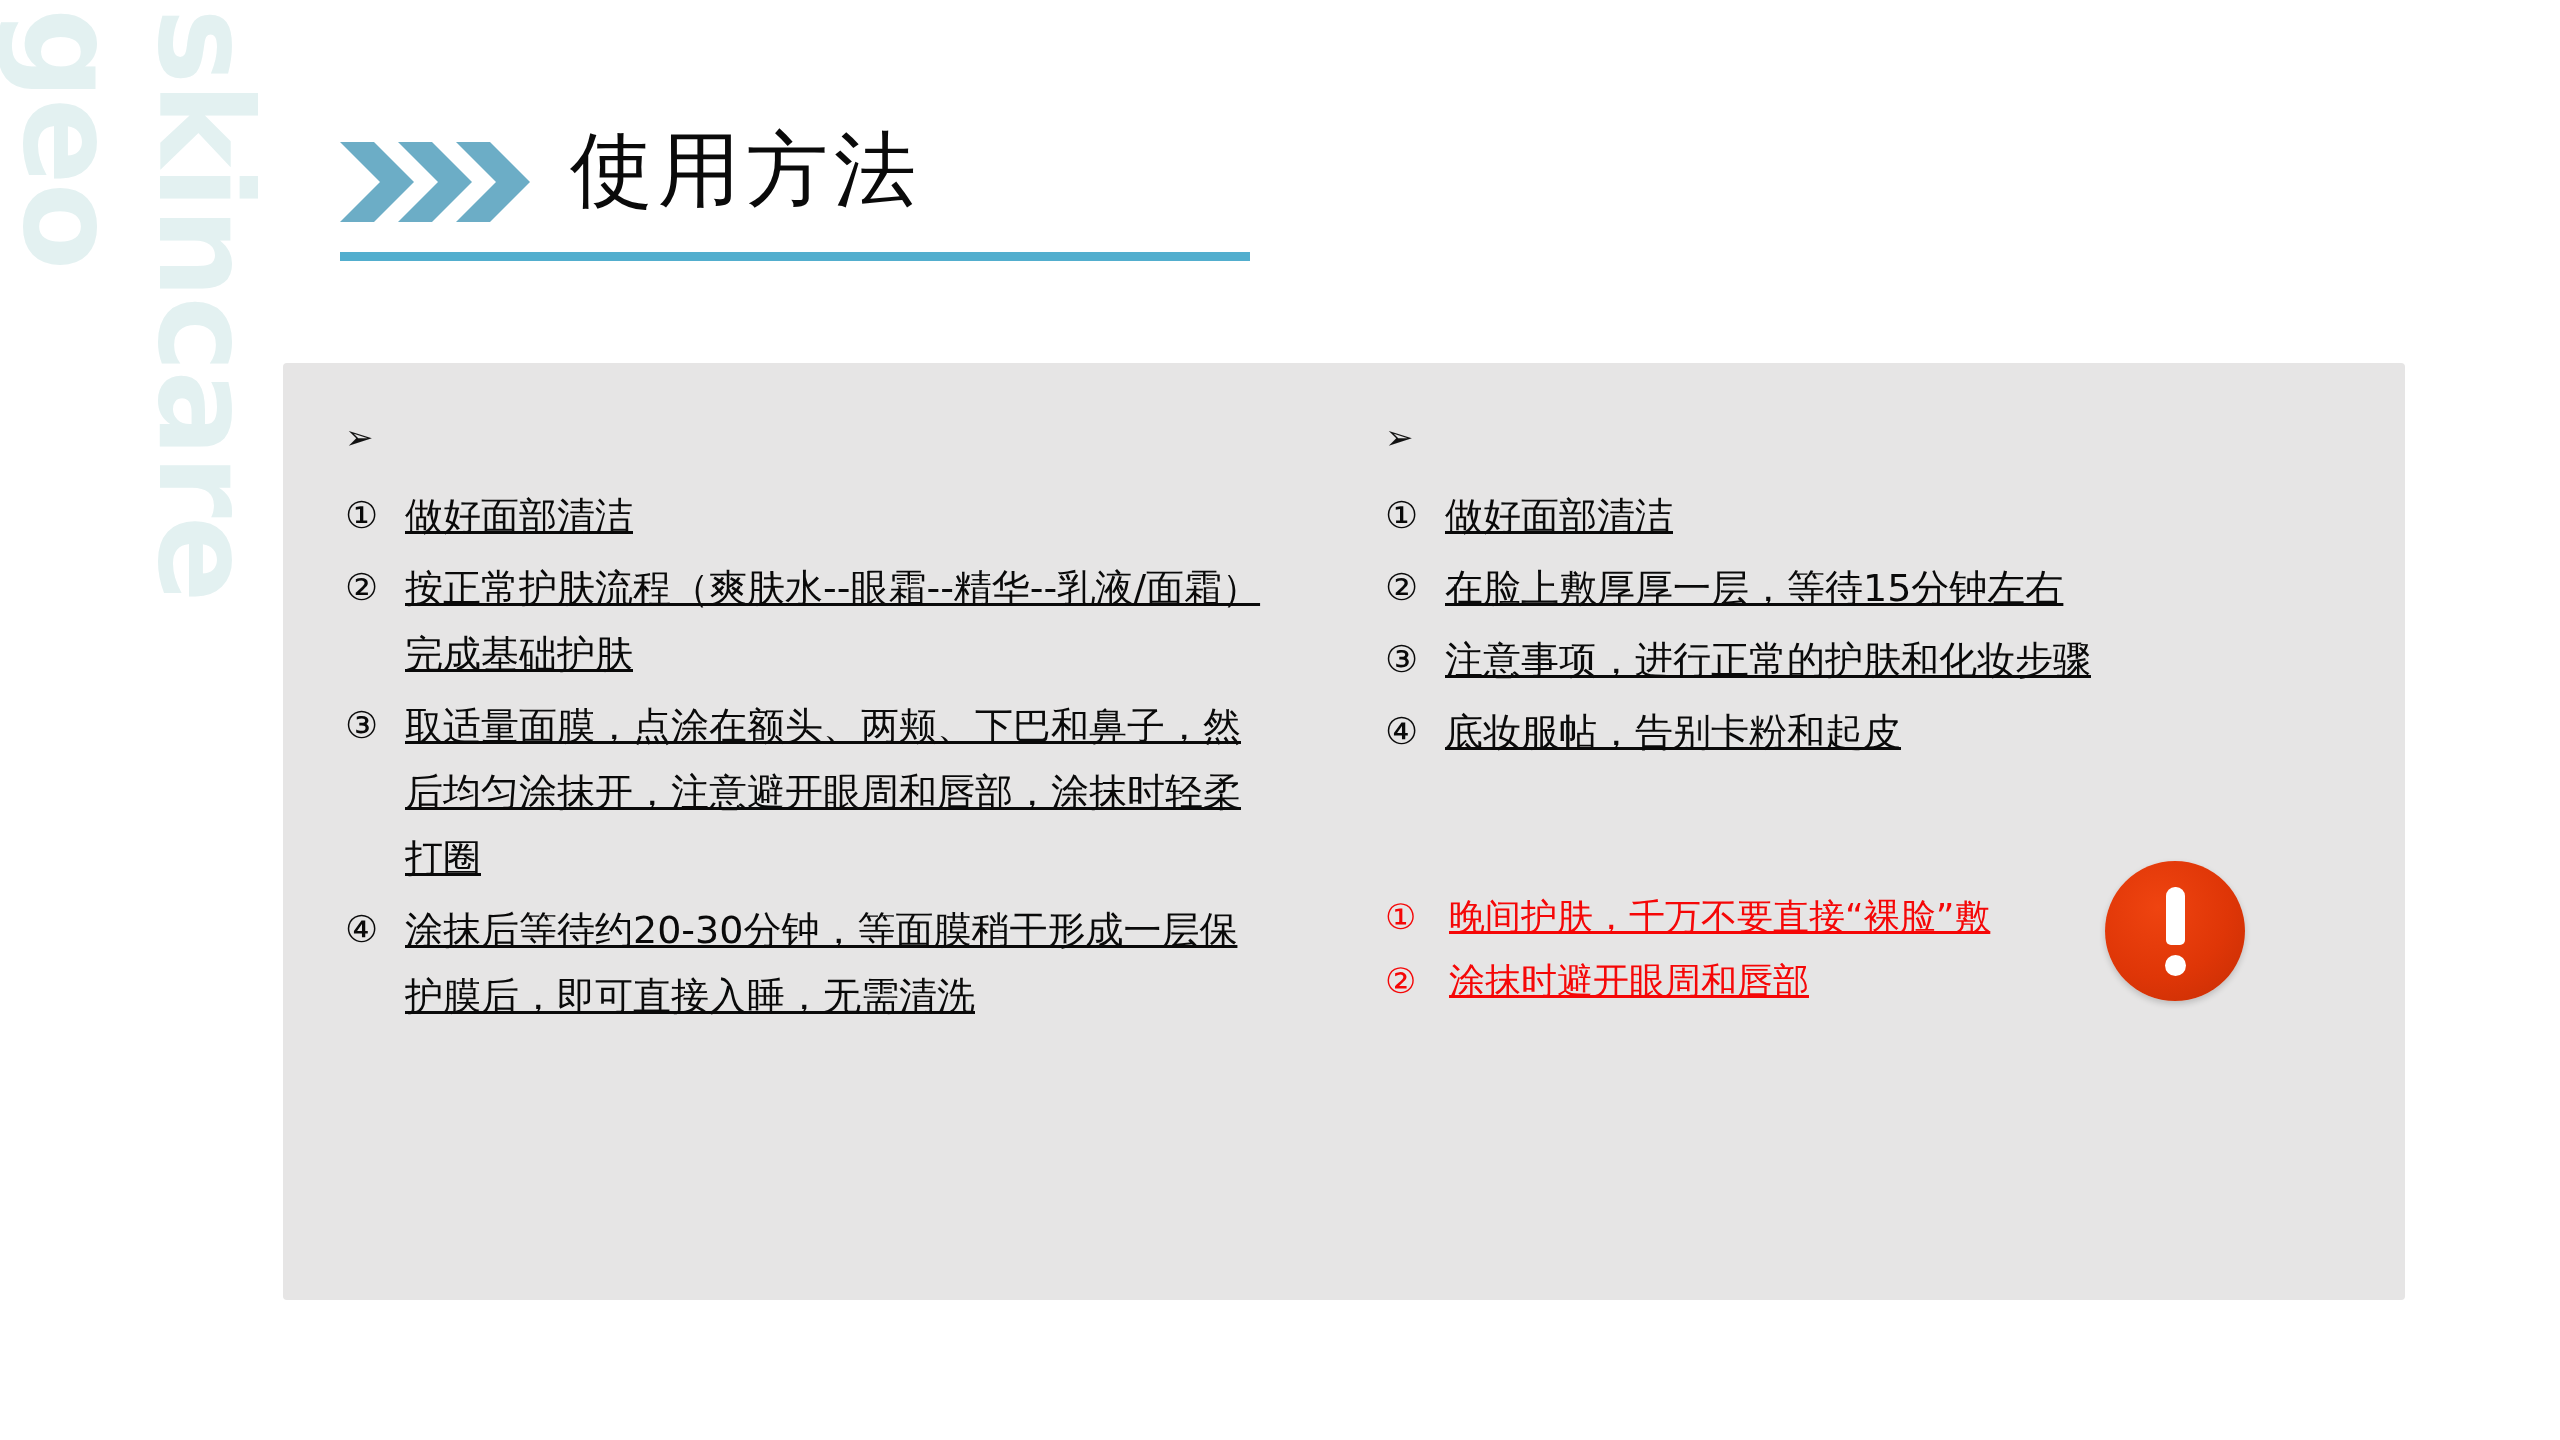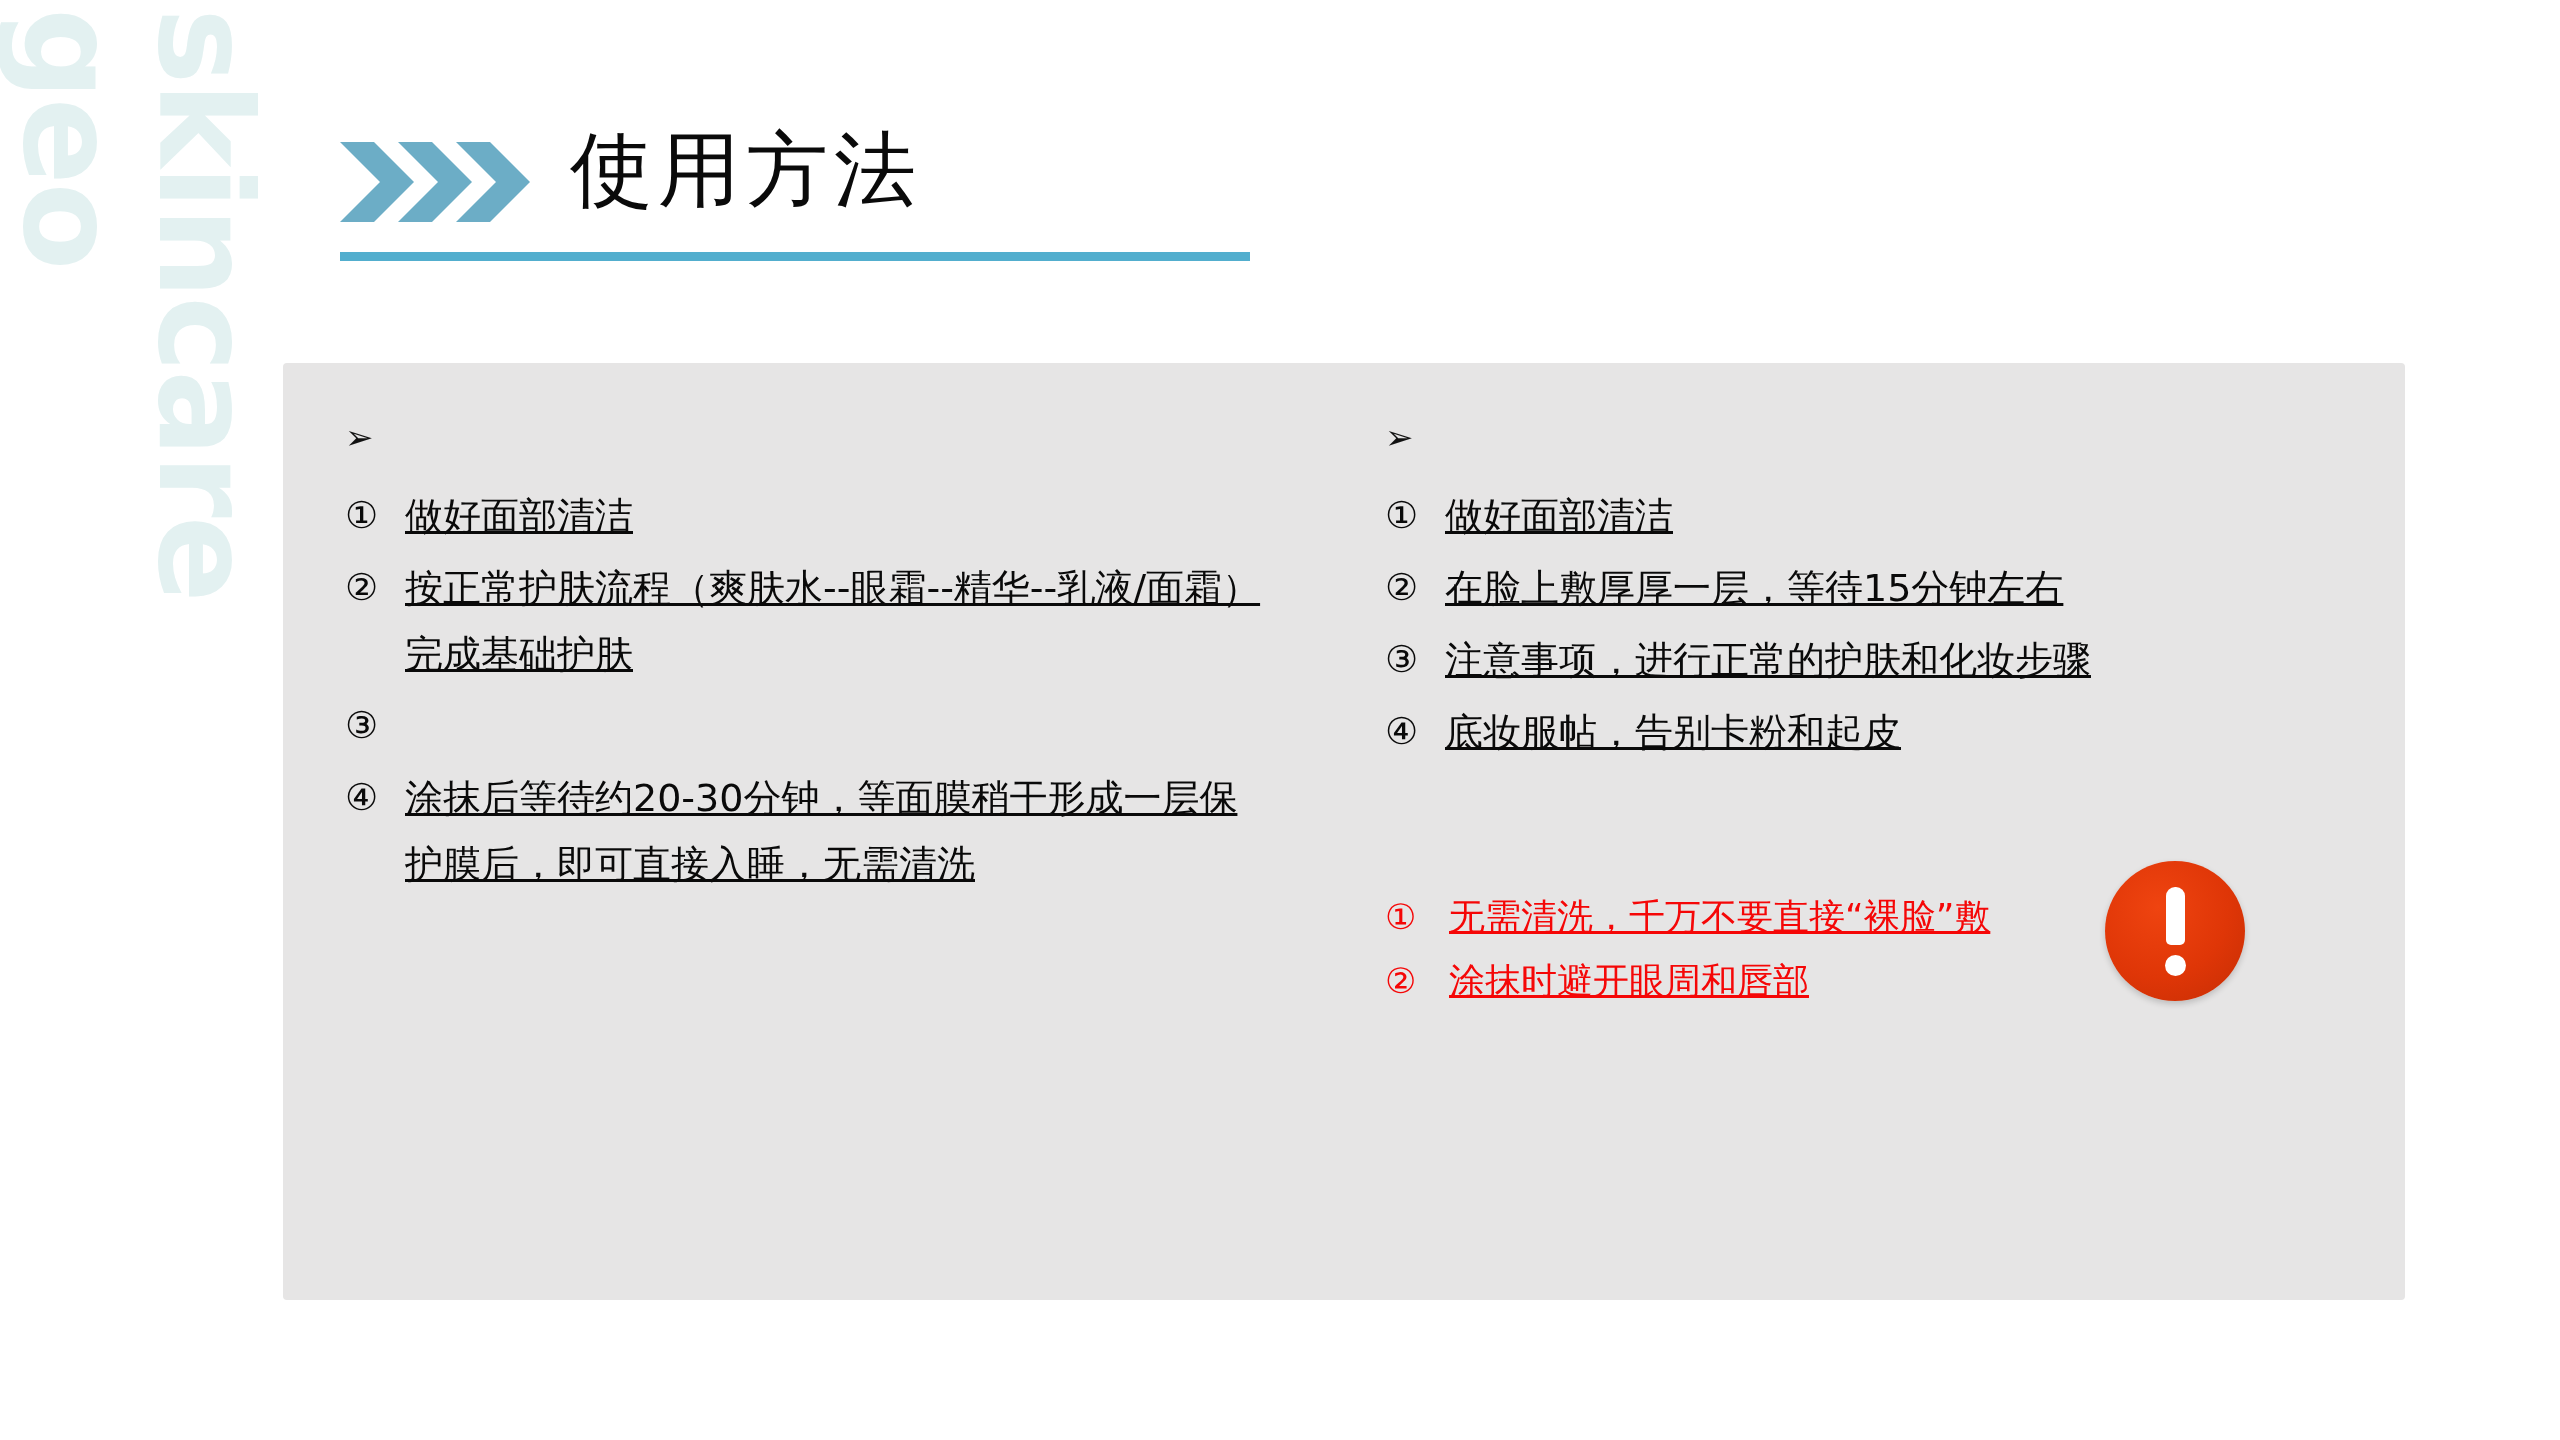--- a/index.html
+++ b/index.html
@@ -266,20 +266,21 @@
       <li class="num-item">
         <span class="num-marker">①</span>
         <span class="num-text">做好面部清洁</span>
       </li>
       <li class="num-item">
         <span class="num-marker">②</span>
         <span class="num-text">按正常护肤流程（爽肤水--眼霜--精华--乳液/面霜）完成基础护肤</span>
       </li>
       <li class="num-item">
         <span class="num-marker">③</span>
+        <span class="num-text">取适量面膜，点涂在额头、两颊、下巴和鼻子，然后均匀涂抹开，注意避开眼周和唇部，涂抹时轻柔打圈</span>
       </li>
       <li class="num-item">
         <span class="num-marker">④</span>
         <span class="num-text">涂抹后等待约20-30分钟，等面膜稍干形成一层保护膜后，即可直接入睡，无需清洗</span>
       </li>
     </ul>
   </div>
 
   <div class="column" id="right-column">
 
@@ -304,21 +305,21 @@
         <span class="num-marker">④</span>
         <span class="num-text">底妆服帖，告别卡粉和起皮</span>
       </li>
     </ul>
 
     <div id="notice-block">
 
       <ul id="notice-list">
         <li class="num-item">
           <span class="num-marker">①</span>
-          <span class="num-text">无需清洗，千万不要直接“裸脸”敷</span>
+          <span class="num-text">晚间护肤，千万不要直接“裸脸”敷</span>
         </li>
         <li class="num-item">
           <span class="num-marker">②</span>
           <span class="num-text">涂抹时避开眼周和唇部</span>
         </li>
       </ul>
     </div>
   </div>
 
   <div id="warning-icon">

